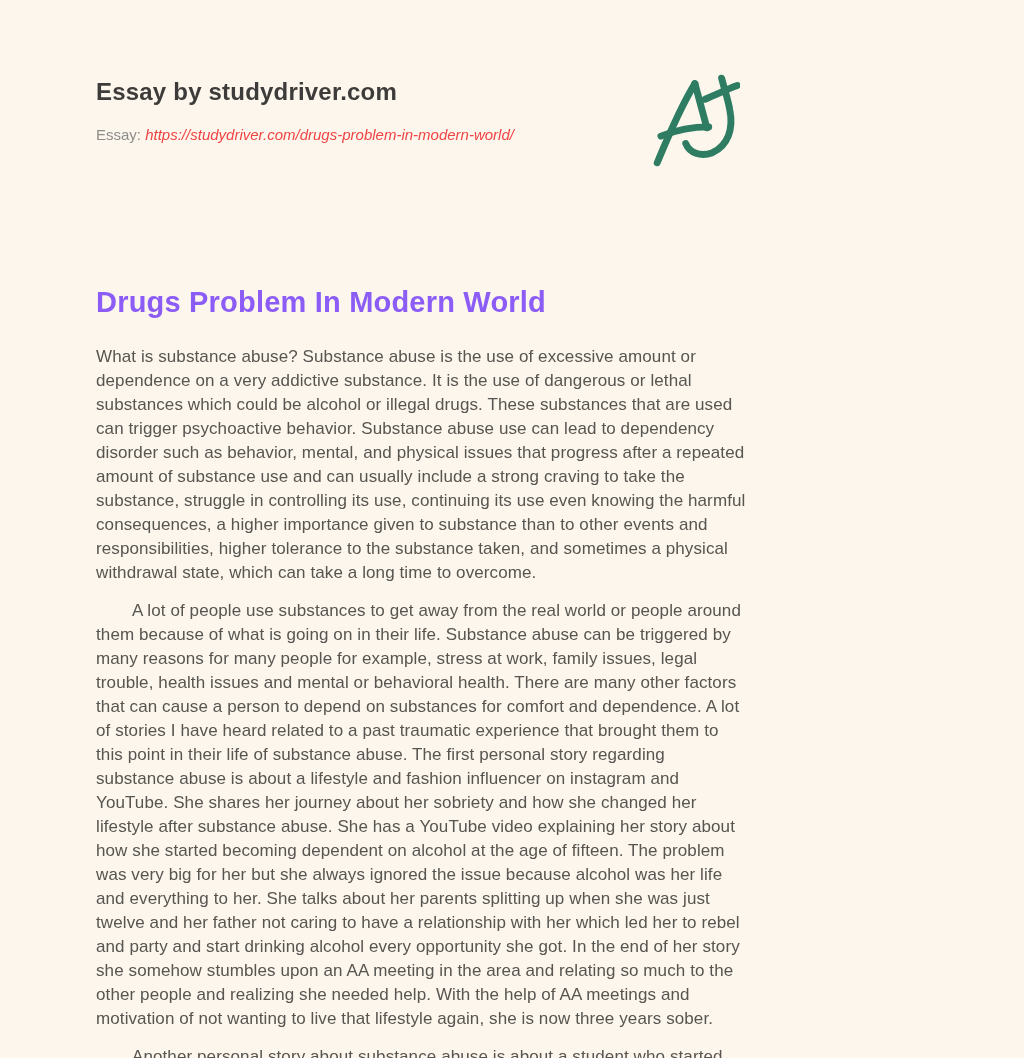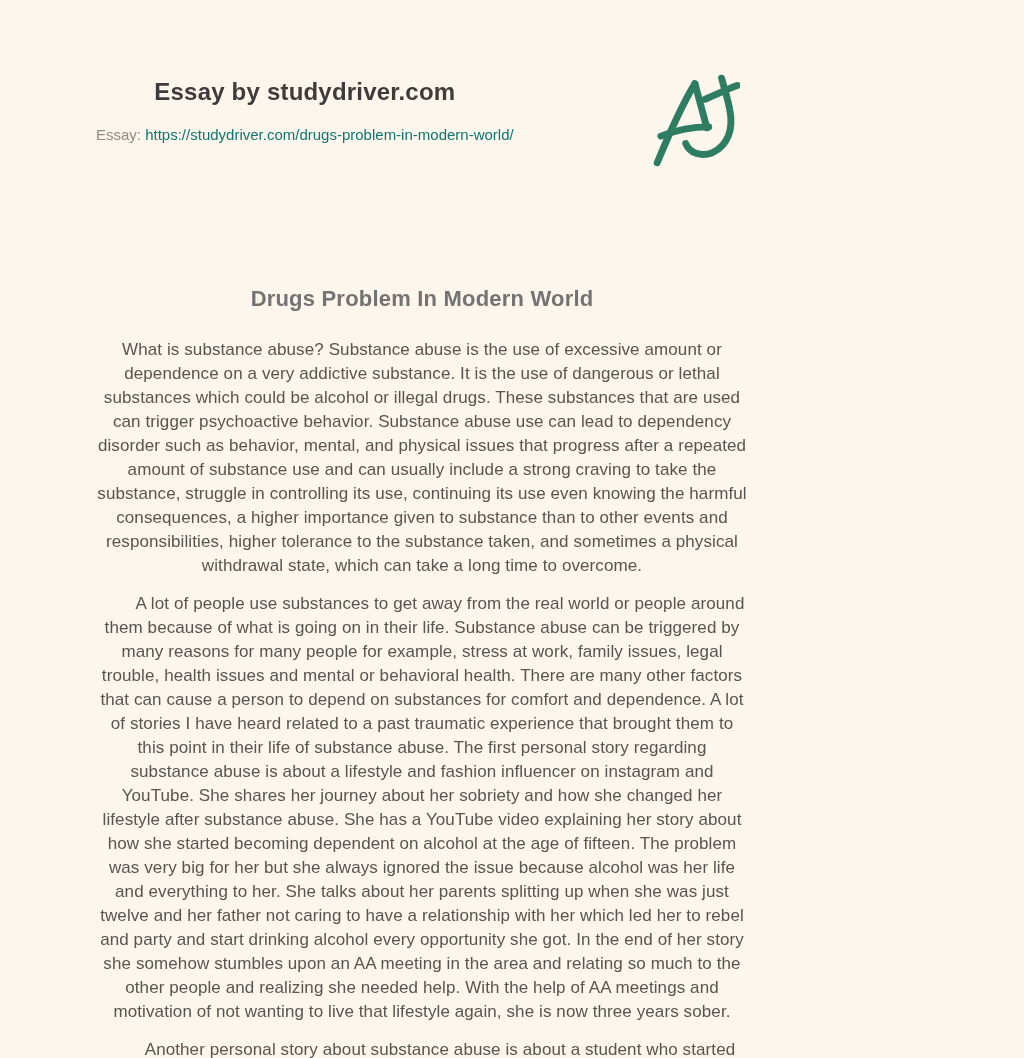--- a/index.html
+++ b/index.html
@@ -12,54 +12,54 @@
     overflow: hidden;
     background: #fcf6ed;
     font-family: "Liberation Sans", sans-serif;
   }
   .page {
     box-sizing: border-box;
     width: 844px;
     height: 1058px;
     padding: 70px 96px 0 96px;
     overflow: hidden;
-    text-align: center;
   }
   .header-row {
     display: flex;
     justify-content: space-between;
     align-items: flex-start;
   }
   .header-left h1 {
     margin: 8px 0 0 0;
     font-size: 24px;
     font-weight: 700;
     letter-spacing: 0.2px;
     color: #3d3c3a;
   }
   .source-line {
     margin: 20px 0 0 0;
     font-size: 15px;
     color: #8e8c88;
   }
   .source-line a {
-    color: #0f766e;
+    color: #ef4444;
     text-decoration: none;
+    font-style: italic;
   }
   .logo {
     flex: 0 0 auto;
     margin-top: 0px;
     margin-right: 8px;
   }
   .essay-title {
     margin: 112px 0 26px 0;
-    font-size: 22px;
+    font-size: 29px;
     font-weight: 700;
     letter-spacing: 0.2px;
-    color: #737373;
+    color: #8b5cf6;
   }
   .para {
     margin: 0 0 14px 0;
     font-size: 17px;
     line-height: 24px;
     color: #575550;
     letter-spacing: 0.1px;
   }
   .para.indent {
     text-indent: 36px;

